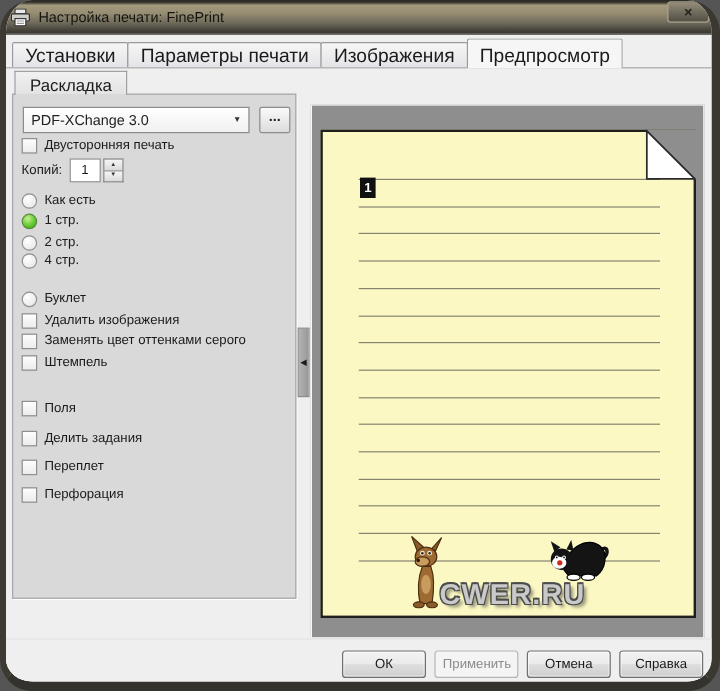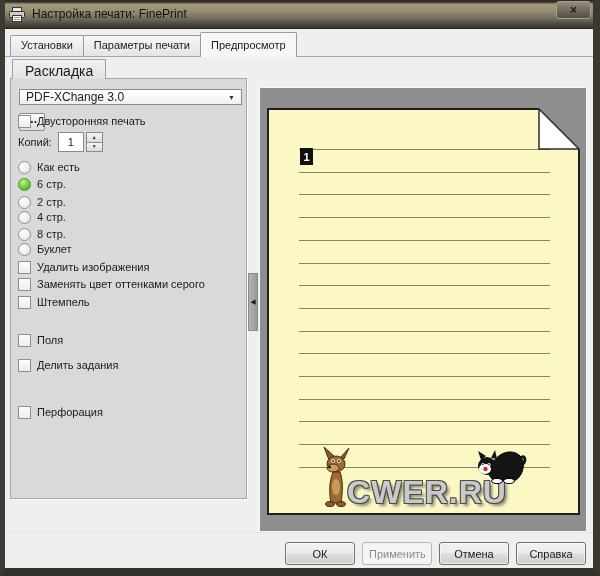--- a/index.html
+++ b/index.html
@@ -1,47 +1,47 @@
 <!DOCTYPE html>
 <html><head>
 <meta charset="utf-8">
 <style>
   html,body{margin:0;padding:0;background:#555;}
   *{box-sizing:border-box;font-family:"Liberation Sans",sans-serif;}
   .window{position:relative;width:600px;height:576px;background:#efefef;
-    border-left:5px solid #3c3a32;border-right:7px solid #3a3831;border-bottom:8px solid #33322c;overflow:hidden;}
+    border-left:5px solid #3c3a32;border-right:7px solid #3a3831;border-bottom:8px solid #33322c;overflow:hidden;border-radius:27px;}
   
   .titlebar{position:absolute;left:-5px;right:-7px;top:0;height:29px;
     background:linear-gradient(#2e2d27,#2e2d27 6%,#a39a7e 16%,#968c72 40%,#6f6a5a 68%,#45423a 90%,#393730);
     display:flex;align-items:center;padding-left:9px;border-bottom:1px solid #26251f;}
   .title-icon{width:16px;height:15px;margin-right:7px;display:inline-block;}
   .title-text{font-size:12px;color:#14130f;}
   .close-btn{position:absolute;top:1px;right:9px;width:35px;height:18px;border:1px solid #a79f8d;border-radius:3px;
     background:linear-gradient(#958d79,#6e695c 55%,#535044);display:flex;align-items:center;justify-content:center;
     color:#23221d;font-size:12px;font-weight:bold;line-height:1;cursor:pointer;}
   
   .client{position:absolute;left:0;top:29px;width:588px;height:539px;background:#efefef;}
   
   .tabstrip{position:absolute;left:0;top:0;width:588px;height:28px;display:flex;align-items:flex-end;
     padding-left:5px;border-bottom:1px solid #a9a9a9;}
-  .tab{height:21px;padding:3px 10px 2px;font-size:11px;color:#1b1b1b;border:1px solid #9a9a9a;border-bottom:none;
+  .tab{height:21px;padding:3px 10px 2px;font-size:16px;color:#1b1b1b;border:1px solid #9a9a9a;border-bottom:none;
     background:linear-gradient(#f6f6f6,#e4e4e8);margin-right:-1px;border-radius:2px 2px 0 0;cursor:pointer;white-space:nowrap;}
   .tab.active{height:25px;padding-top:6px;background:#f6f6f6;position:relative;z-index:2;margin-bottom:-1px;text-align:center;}
   
   .toolbar{position:absolute;left:0;top:28px;width:588px;height:28px;display:flex;align-items:center;padding-left:5px;}
   .tsep{width:1px;height:20px;background:#c6c6c6;border-right:1px solid #fafafa;margin:0 4px;}
   .tbtn{height:26px;display:flex;align-items:center;justify-content:center;padding:0 5px;cursor:pointer;}
   .tbtn.disabled{cursor:default;}
   .caret{font-size:6px;color:#333;margin-left:4px;}
   
   .layout-tab{position:absolute;left:7px;top:30px;height:20px;padding:3px 12px;font-size:14px;color:#1b1b1b;
     border:1px solid #a0a0a0;border-bottom:none;background:linear-gradient(#f1f1f1,#e2e2e2);z-index:3;cursor:pointer;}
   .layout-panel{position:absolute;left:5px;top:49px;width:237px;height:421px;background:#d9d9d9;
     border:1px solid #a6a6a6;box-shadow:1px 1px 0 #fdfdfd;}
-  .dd-row{position:absolute;top:10px;left:8px;right:4px;height:24px;display:flex;gap:8px;flex-direction:column;}
+  .dd-row{position:absolute;top:10px;left:8px;right:4px;height:24px;display:flex;gap:8px;}
   .dropdown{flex:1;height:22px;border:1px solid #8c8c8c;background:linear-gradient(#ffffff,#f0f0f0);
     display:flex;align-items:center;padding:0 6px;font-size:12px;color:#222;cursor:pointer;position:relative;}
   .dd-arrow{position:absolute;right:6px;font-size:7px;color:#333;}
   .browse{width:26px;height:22px;border:1px solid #8c8c8c;border-radius:2px;background:linear-gradient(#fafafa,#dcdcdc);
     font-size:12px;font-weight:bold;color:#222;line-height:10px;cursor:pointer;padding:0 0 6px 0;}
   .row{position:absolute;left:7px;right:4px;height:16px;display:flex;align-items:center;gap:6px;font-size:11px;color:#1a1a1a;cursor:pointer;}
   .box{width:13px;height:13px;border:1px solid #8f8f8f;background:linear-gradient(#fdfdfd,#ececec);flex:0 0 auto;}
   .rad{width:13px;height:13px;border:1px solid #909090;border-radius:50%;background:radial-gradient(circle at 35% 30%,#ffffff,#e3e3e3);flex:0 0 auto;}
   .rad.sel{background:radial-gradient(circle at 38% 30%,#c9f093,#64cb31 55%,#35a117);border-color:#5a8a3c;}
   .copies-input{width:26px;height:20px;border:1px solid #8c8c8c;background:#fff;display:inline-flex;align-items:center;justify-content:center;font-size:11px;}
@@ -55,21 +55,21 @@
   .splitter span{font-size:7px;color:#1a1a1a;}
   
   .preview{position:absolute;left:254px;top:58px;width:328px;height:445px;background:#8e8e8e;border:1px solid #f8f8f8;}
   .page{position:absolute;left:7px;top:20px;width:313px;height:407px;background:#fbf8c3;border:2px solid #1f1f1f;}
   .fold{position:absolute;top:-2px;right:-2px;}
   .lines{position:absolute;left:30px;right:28px;top:0;bottom:0;}
   .pline{position:absolute;left:0;right:0;height:1px;background:#85856f;}
   .pagenum{position:absolute;left:31px;top:38px;width:13px;height:17px;background:#101010;color:#fff;
     font-size:11px;font-weight:bold;display:flex;align-items:center;justify-content:center;}
   .watermark{position:absolute;left:0;right:0;bottom:6px;display:flex;align-items:flex-end;justify-content:center;}
-  .wm-text{font-size:32px;font-weight:bold;letter-spacing:1px;color:#c9c9c9;line-height:0.9;z-index:2;
+  .wm-text{font-size:24px;font-weight:bold;letter-spacing:1px;color:#c9c9c9;line-height:0.9;z-index:2;
     text-shadow:-1px -1px 0 #4c4c4c,1px -1px 0 #4c4c4c,-1px 1px 0 #4c4c4c,1px 1px 0 #4c4c4c,3px 3px 3px rgba(50,50,50,.55);}
   .wm-coyote{margin-right:-7px;z-index:1;}
   .wm-cat{margin-left:-32px;transform:translateY(-22px);z-index:3;}
   
   .footer{position:absolute;left:0;top:503px;width:588px;height:36px;border-top:1px solid #e3e3e3;
     display:flex;justify-content:flex-end;gap:7px;padding:9px 7px 0 0;background:#efefef;}
   .btn{width:70px;height:23px;border:1px solid #707070;border-radius:3px;font-size:11px;color:#1a1a1a;cursor:pointer;
     background:linear-gradient(#f2f2f2,#ebebeb 48%,#dddddd 52%,#cfcfcf);box-shadow:inset 0 0 0 1px rgba(255,255,255,.6);}
   .btn.disabled{border-color:#b2b6b9;color:#8b8b8b;background:#f4f4f4;box-shadow:none;cursor:default;}
 </style>
@@ -92,20 +92,21 @@
     <div class="close-btn">
       <span>×</span>
     </div>
   </div>
 
   <div class="client">
 
     <div class="tabstrip">
       <div class="tab">Установки</div>
       <div class="tab">Параметры печати</div>
+      <div class="tab">Изображения</div>
       <div class="tab active">Предпросмотр</div>
     </div>
 
     <div class="toolbar">
       <div class="tsep"></div>
       <div class="tbtn disabled">
         <svg width="28" height="22" viewBox="0 0 28 22">
           <rect x="7.5" y="1.5" width="13" height="6" fill="#e6e6e6" stroke="#b6b6b6"></rect>
           <rect x="3.5" y="7.5" width="21" height="8" rx="1.5" fill="#d7d7d7" stroke="#b0b0b0"></rect>
           <rect x="7.5" y="13.5" width="13" height="7" fill="#f3f3f3" stroke="#bcbcbc"></rect>
@@ -157,34 +158,30 @@
           <span>▼</span>
         </span>
       </div>
 
       <label class="row" style="top:80px">
         <span class="rad"></span>
         <span>Как есть</span>
       </label>
       <label class="row" style="top:97px">
         <span class="rad sel"></span>
-        <span>6 стр.</span>
+        <span>1 стр.</span>
       </label>
       <label class="row" style="top:115px">
         <span class="rad"></span>
         <span>2 стр.</span>
       </label>
       <label class="row" style="top:130px">
         <span class="rad"></span>
         <span>4 стр.</span>
       </label>
-      <label class="row" style="top:147px">
-        <span class="rad"></span>
-        <span>8 стр.</span>
-      </label>
       <label class="row" style="top:162px">
         <span class="rad"></span>
         <span>Буклет</span>
       </label>
 
       <label class="row" style="top:180px">
         <span class="box"></span>
         <span>Удалить изображения</span>
       </label>
       <label class="row" style="top:197px">
@@ -195,20 +192,24 @@
         <span class="box"></span>
         <span>Штемпель</span>
       </label>
       <label class="row" style="top:278px">
         <span class="box"></span>
         <span>Делить задания</span>
       </label>
       <label class="row" style="top:253px">
         <span class="box"></span>
         <span>Поля</span>
+      </label>
+      <label class="row" style="top:302px">
+        <span class="box"></span>
+        <span>Переплет</span>
       </label>
       <label class="row" style="top:325px">
         <span class="box"></span>
         <span>Перфорация</span>
       </label>
     </div>
 
     <div class="splitter">
       <span>◀</span>
     </div>

